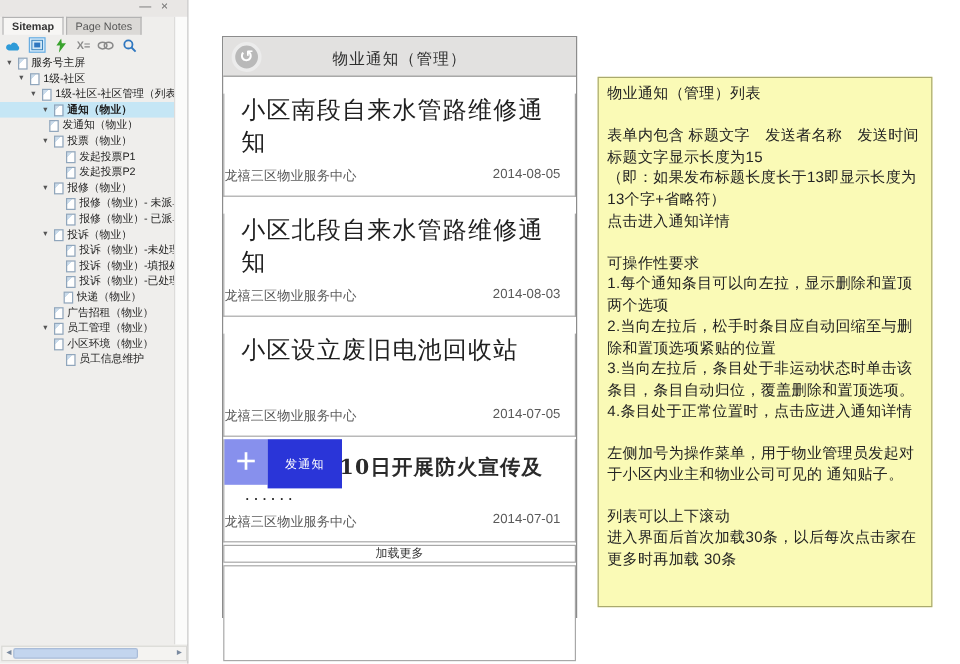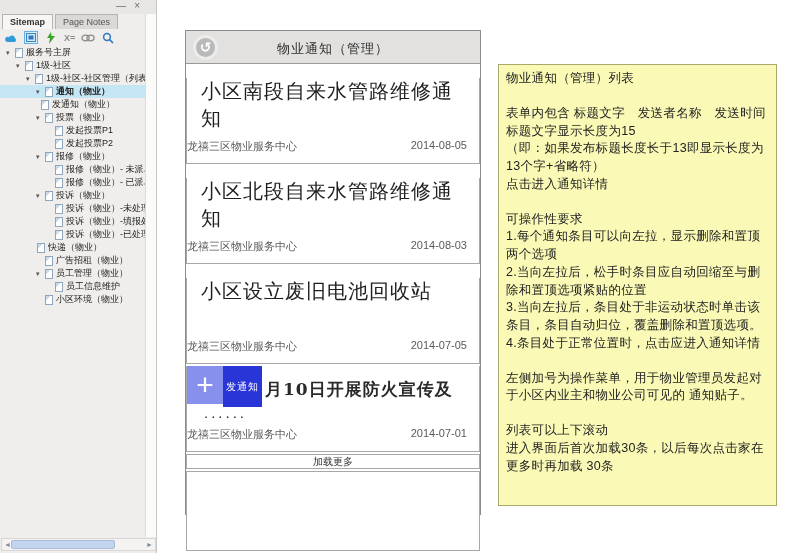--- a/index.html
+++ b/index.html
@@ -45,21 +45,21 @@
   .ph-body { position:absolute; left:0; top:33px; right:0; bottom:0; }
   .notice { position:relative; height:86px; border:1px solid #a8a8a8; border-top:none; margin-bottom:2px; background:#fff; }
   .n-title { margin:14px 14px 0; font-size:20px; color:#1f1f1f; letter-spacing:1px; }
   .sans-title { font-family:"Liberation Sans","DejaVu Sans",sans-serif; font-weight:500; }
   .serif-title { font-family:"DejaVu Serif","Liberation Serif",serif; font-weight:normal; }
   .n-meta { position:absolute; left:0; right:12px; bottom:9px; display:flex; justify-content:space-between; font-size:11px; color:#5a5a5a; }
 
   .n4-line1 { position:absolute; left:78px; top:12px; font-size:17px; font-family:"DejaVu Serif","Liberation Serif",serif; color:#2a2a2a; letter-spacing:1px;font-weight:bold; }
   .n4-line2 { position:absolute; left:17px; top:38px; font-size:15px; letter-spacing:3px; color:#2a2a2a; }
   .plus-btn { position:absolute; left:0; top:0; width:36px; height:38px; background:rgba(108,120,233,0.82); color:#fff; font-size:30px; font-weight:300; display:flex; align-items:center; justify-content:center; z-index:3; }
-  .send-btn { position:absolute; left:36px; top:0; width:39px; height:41px; background:#2a35d8; color:#fff; font-size:10px; display:flex; align-items:center; justify-content:center; z-index:3; letter-spacing:1px; }
+  .send-btn { position:absolute; left:36px; top:0; width:62px; height:41px; background:#2a35d8; color:#fff; font-size:10px; display:flex; align-items:center; justify-content:center; z-index:3; letter-spacing:1px; }
 
   .load-more { position:relative; height:15px; border:1px solid #a8a8a8; border-top:1px solid #a8a8a8; margin-bottom:2px; text-align:center; font-size:10px; color:#333; line-height:13px; background:#fff; }
   .empty-box { position:relative; height:80px; border:1px solid #a8a8a8; background:#fff; }
 
   
   .notes { position:absolute; left:498px; top:64px; width:279px; height:442px; background:#fafab6; border:1px solid #a9a96e; padding:5px 7px; overflow:hidden; }
   .note-line { font-size:12.5px; line-height:1.42; color:#232323; min-height:17px; letter-spacing:0.3px; }
 </style>
 </head>
 <body>
@@ -178,44 +178,44 @@
         <div class="trow" style="padding-left: 46px;">
           <span class="arrow"></span>
           <span class="picon"></span>
           <span class="tlabel">投诉（物业）-填报处理结果</span>
         </div>
         <div class="trow" style="padding-left: 46px;">
           <span class="arrow"></span>
           <span class="picon"></span>
           <span class="tlabel">投诉（物业）-已处理等待用</span>
         </div>
-        <div class="trow" style="padding-left: 28px;">
+        <div class="trow" style="padding-left: 44px;">
           <span class="arrow"></span>
           <span class="picon"></span>
           <span class="tlabel">快递（物业）</span>
         </div>
         <div class="trow" style="padding-left: 36px;">
           <span class="arrow"></span>
           <span class="picon"></span>
           <span class="tlabel">广告招租（物业）</span>
         </div>
         <div class="trow" style="padding-left: 36px;">
           <span class="arrow">▾</span>
           <span class="picon"></span>
           <span class="tlabel">员工管理（物业）</span>
         </div>
+        <div class="trow" style="padding-left: 36px;">
+          <span class="arrow"></span>
+          <span class="picon"></span>
+          <span class="tlabel">小区环境（物业）</span>
+        </div>
         <div class="trow" style="padding-left: 46px;">
           <span class="arrow"></span>
           <span class="picon"></span>
           <span class="tlabel">员工信息维护</span>
-        </div>
-        <div class="trow" style="padding-left: 36px;">
-          <span class="arrow"></span>
-          <span class="picon"></span>
-          <span class="tlabel">小区环境（物业）</span>
         </div>
       </div>
 
     <div class="vscroll"></div>
     <div class="hscroll">
       <span class="hs-arrow hs-left">◄</span>
       <span class="hs-arrow hs-right">►</span>
       <span class="hs-thumb"></span>
     </div>
   </div>

